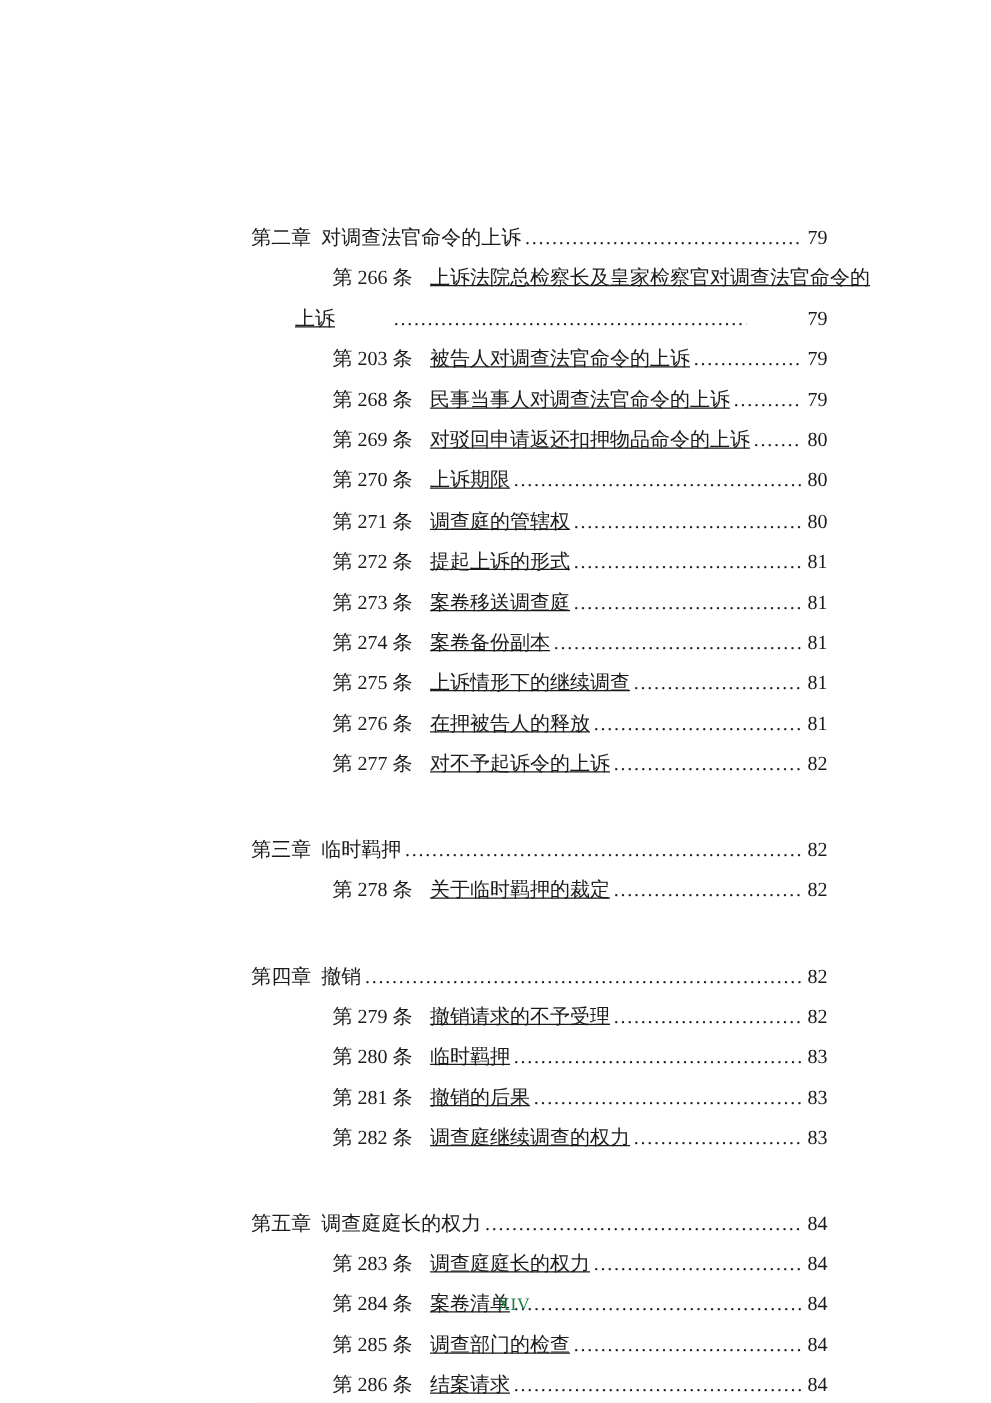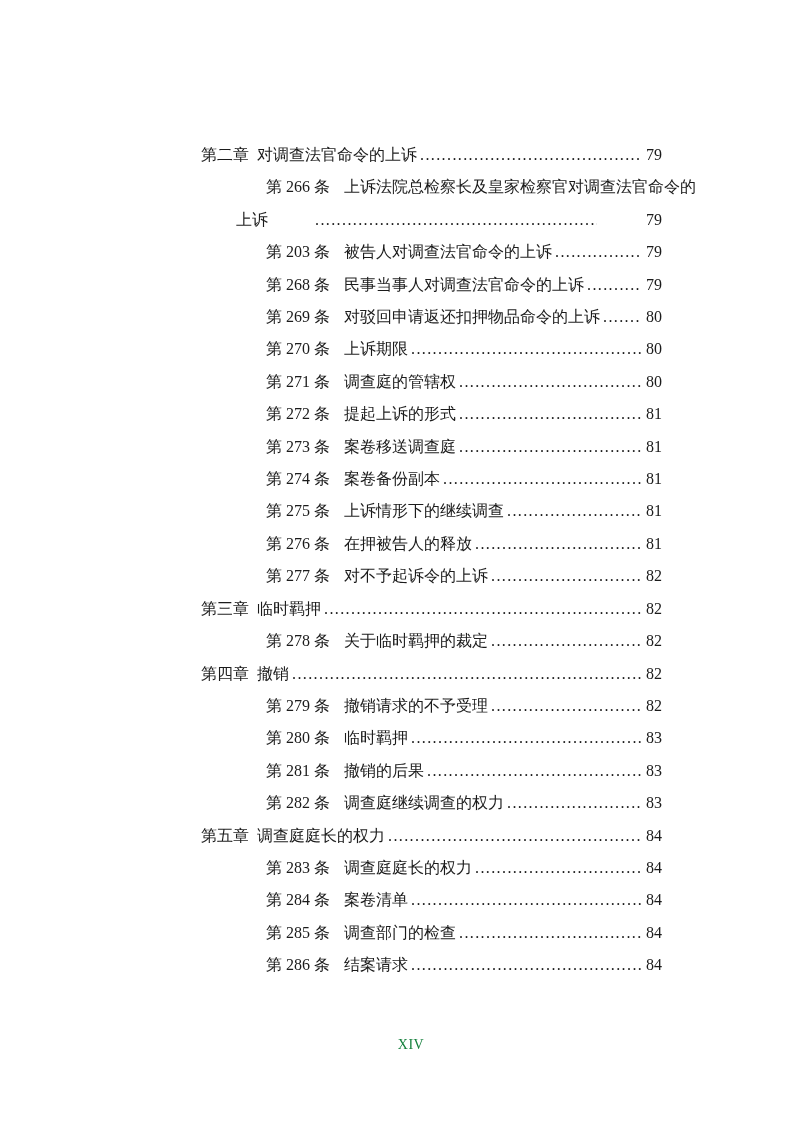--- a/index.html
+++ b/index.html
@@ -41,23 +41,25 @@
     gap: 44px;
   }
   .toc-label {
     flex: 0 0 auto;
   }
   .toc-title {
     flex: 0 0 auto;
   }
   .chapter .toc-title {
     margin-left: 8px;
+    margin-top: 36px;
   }
   .article .toc-title {
     margin-left: 14px;
+    text-decoration: underline;
   }
   .continuation .toc-title {
     margin-left: 0;
   }
   .leader {
     flex: 1 1 0;
     min-width: 0;
     overflow: hidden;
     margin-left: 3px;
     margin-right: 5px;

